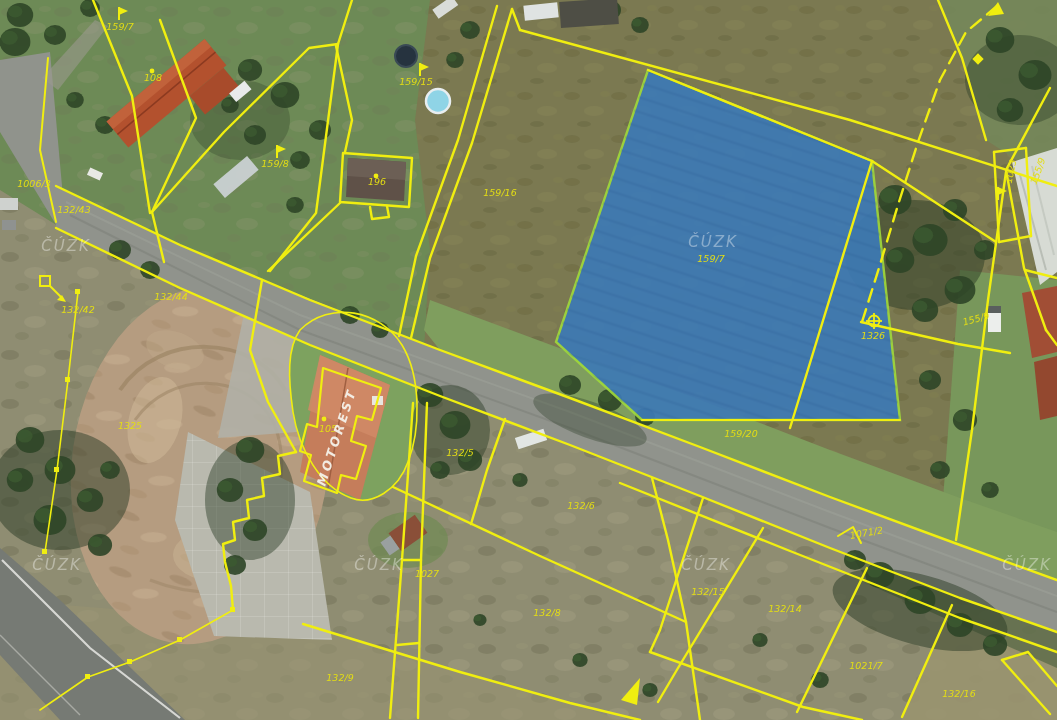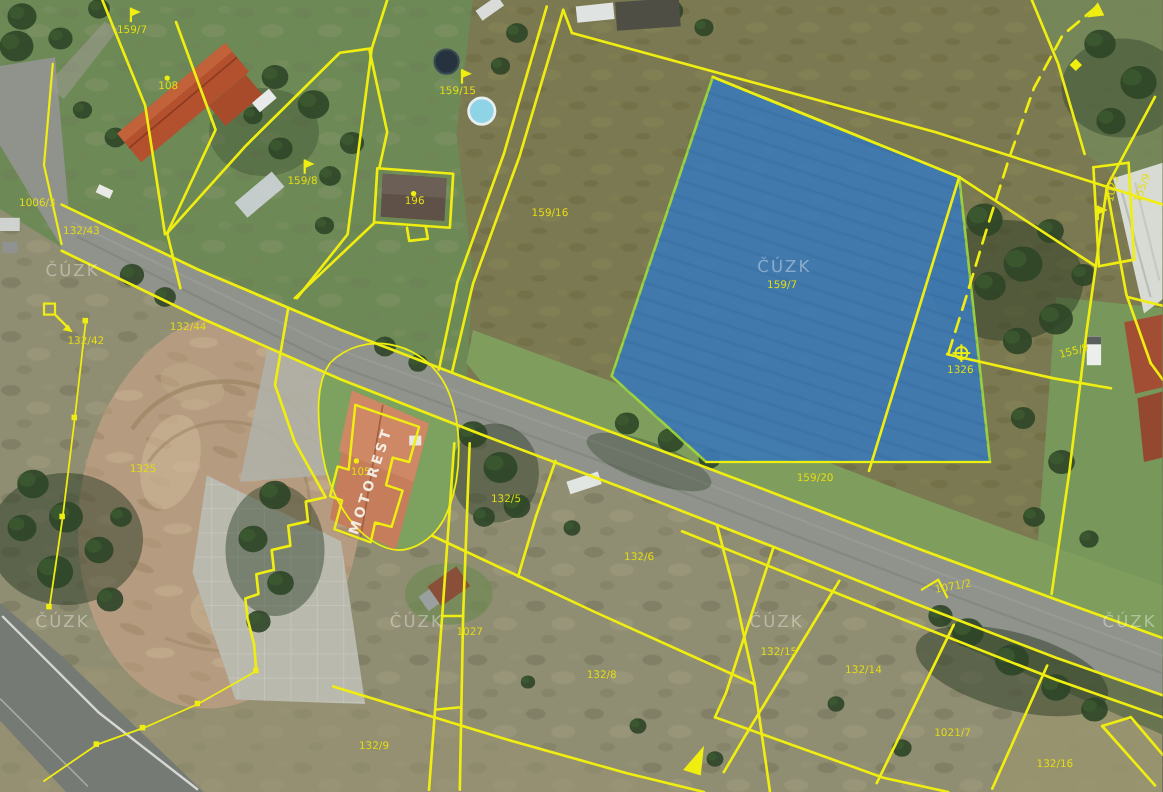--- a/index.html
+++ b/index.html
@@ -1,16 +1,16 @@
 <!DOCTYPE html>
 <html><head>
 <meta charset="utf-8">
 <style>
   html,body{margin:0;padding:0;background:#222;}
-  .frame{position:relative;width:1057px;height:720px;overflow:hidden;font-family:"DejaVu Sans",sans-serif;}
+  .frame{position:relative;width:1057px;height:720px;overflow:hidden;font-family:"DejaVu Sans",sans-serif;font-style:italic;}
   svg{display:block;}
   text{user-select:none;}
   .plabel{font-size:9.5px;fill:#e3dd15;font-family:"DejaVu Sans",sans-serif;}
   .wmark{font-size:15px;fill:#ffffff;opacity:.38;letter-spacing:2px;font-family:"DejaVu Sans",sans-serif;}
   .btext{font-size:12.5px;font-weight:bold;fill:#f5f2ea;letter-spacing:3px;opacity:.95;font-family:"DejaVu Sans",sans-serif;}
 </style>
 </head>
 <body>
 
 <div class="frame">

